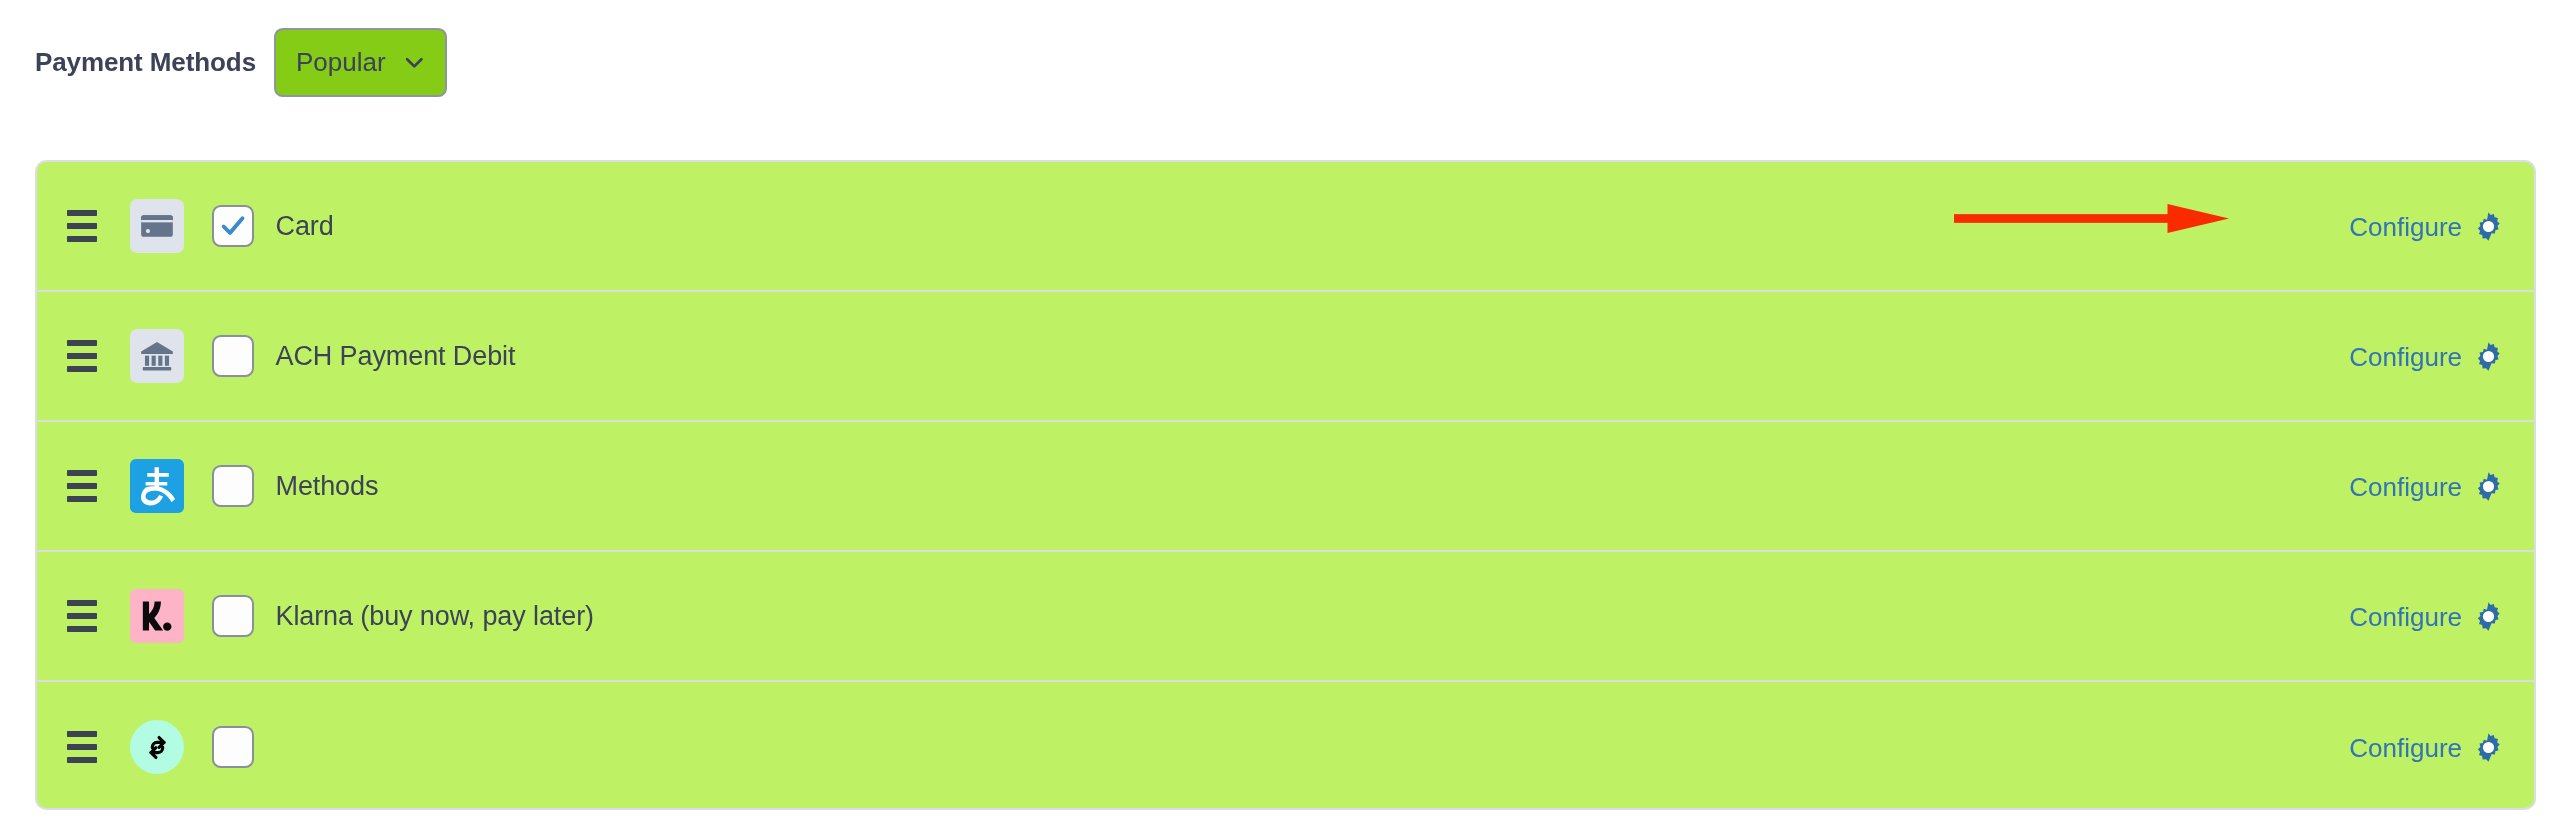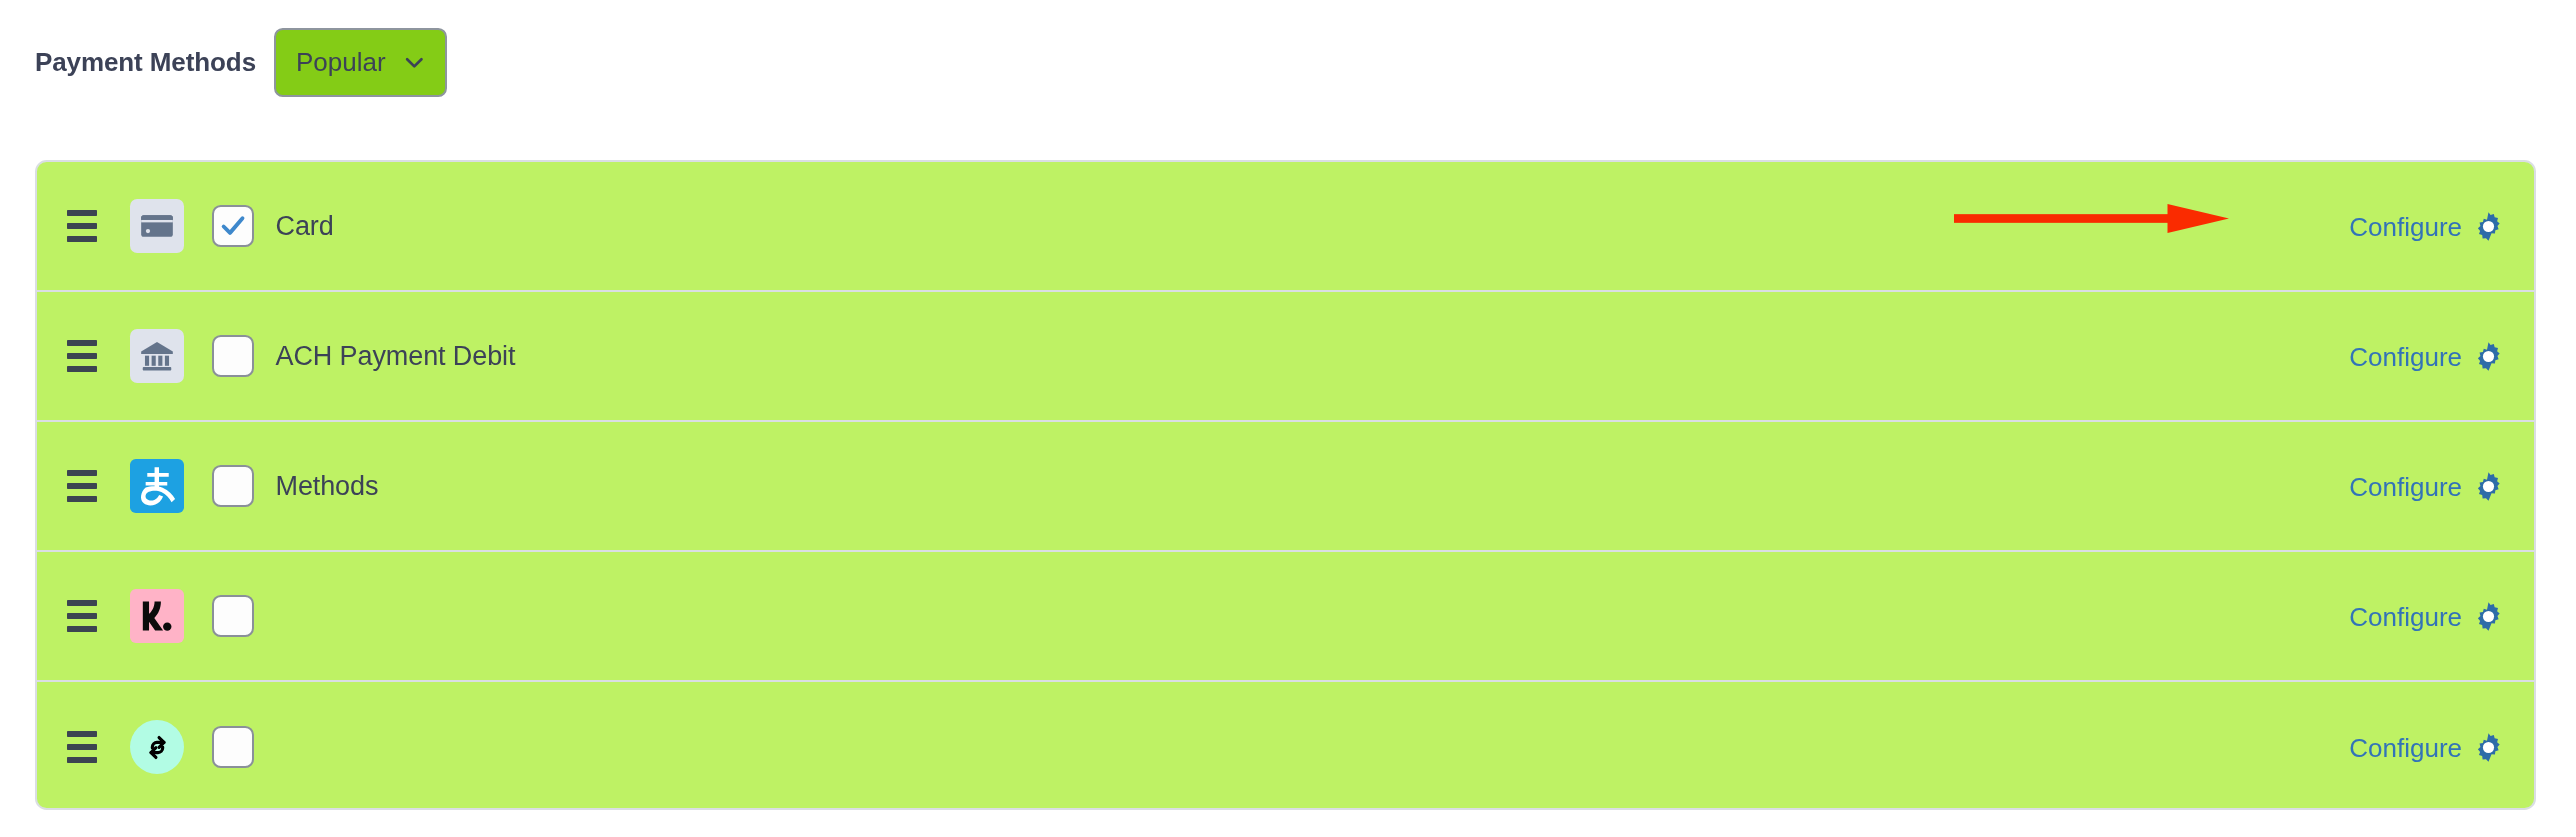--- a/index.html
+++ b/index.html
@@ -312,20 +312,21 @@
         <path fill="#0b0b0b" d="M9.5 9.2h4.6v21.6H9.5z"></path>
         <path fill="#0b0b0b" d="M22.9 9.2h-4.7c0 3.9-1.8 7.5-4.9 9.9l-1.8 1.4 7.1 10.3h5.9l-6.5-9.4c3.1-3.1 4.9-7.4 4.9-12.2z"></path>
         <circle cx="27.6" cy="27.9" r="3.1" fill="#0b0b0b"></circle>
       </svg>
     </div>
 
     <div class="checkbox">
       
     </div>
 
+    <div class="row-label">Klarna (buy now, pay later)</div>
 
     <div class="spacer"></div>
 
     <div class="configure">
       <span class="configure-label">Configure</span>
       <span>
         <svg class="gear" viewBox="0 0 24 24">
           <path fill="#2d6ca8" d="M12 1.6l1.5 1.95 2.35-.72.62 2.4 2.43.5-.62 2.4 1.84 1.62-1.62 1.84.83 2.33-2.35.72-.3 2.46-2.46-.18L12 22.4l-1.82-1.88-2.46.18-.3-2.46-2.35-.72.83-2.33L4.28 13.2l1.84-1.62-.62-2.4 2.43-.5.62-2.4 2.35.72z"></path>
           <circle cx="12" cy="12" r="4.05" fill="#ffffff"></circle>
         </svg>

